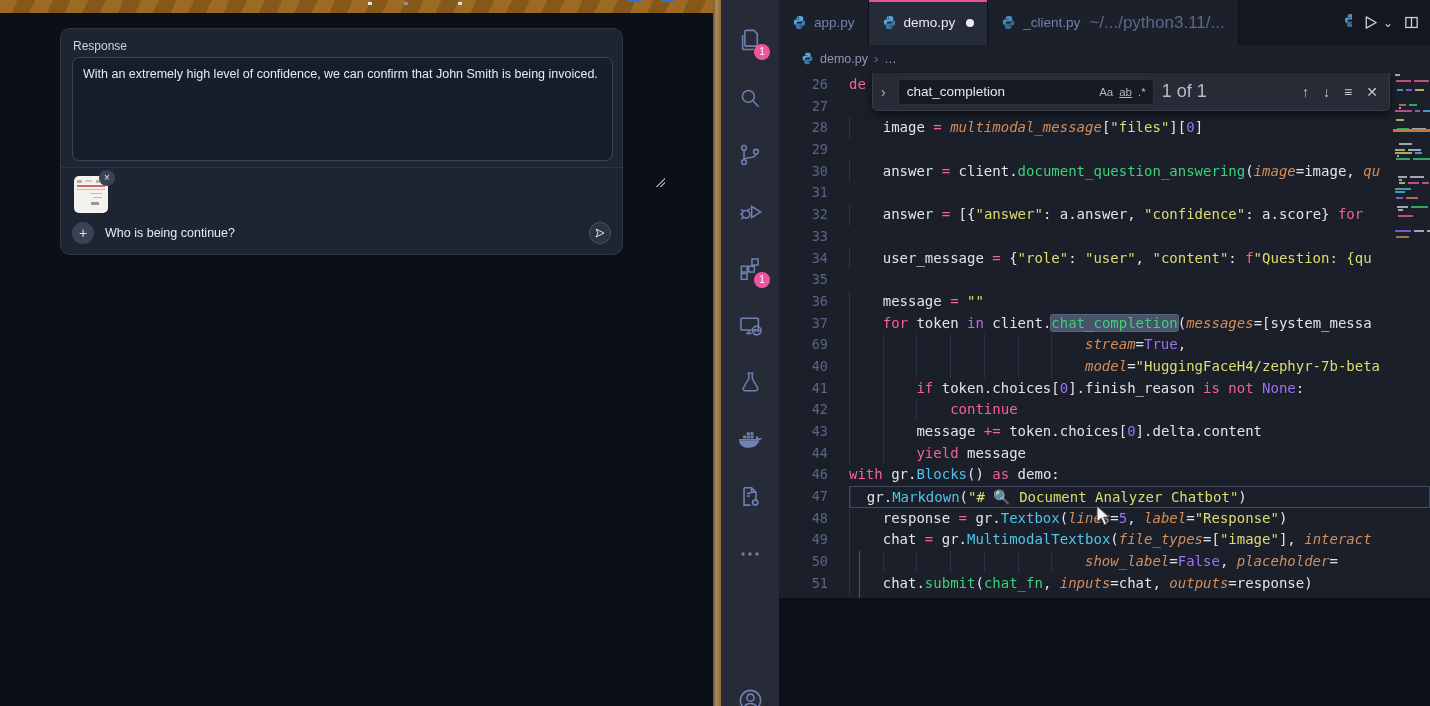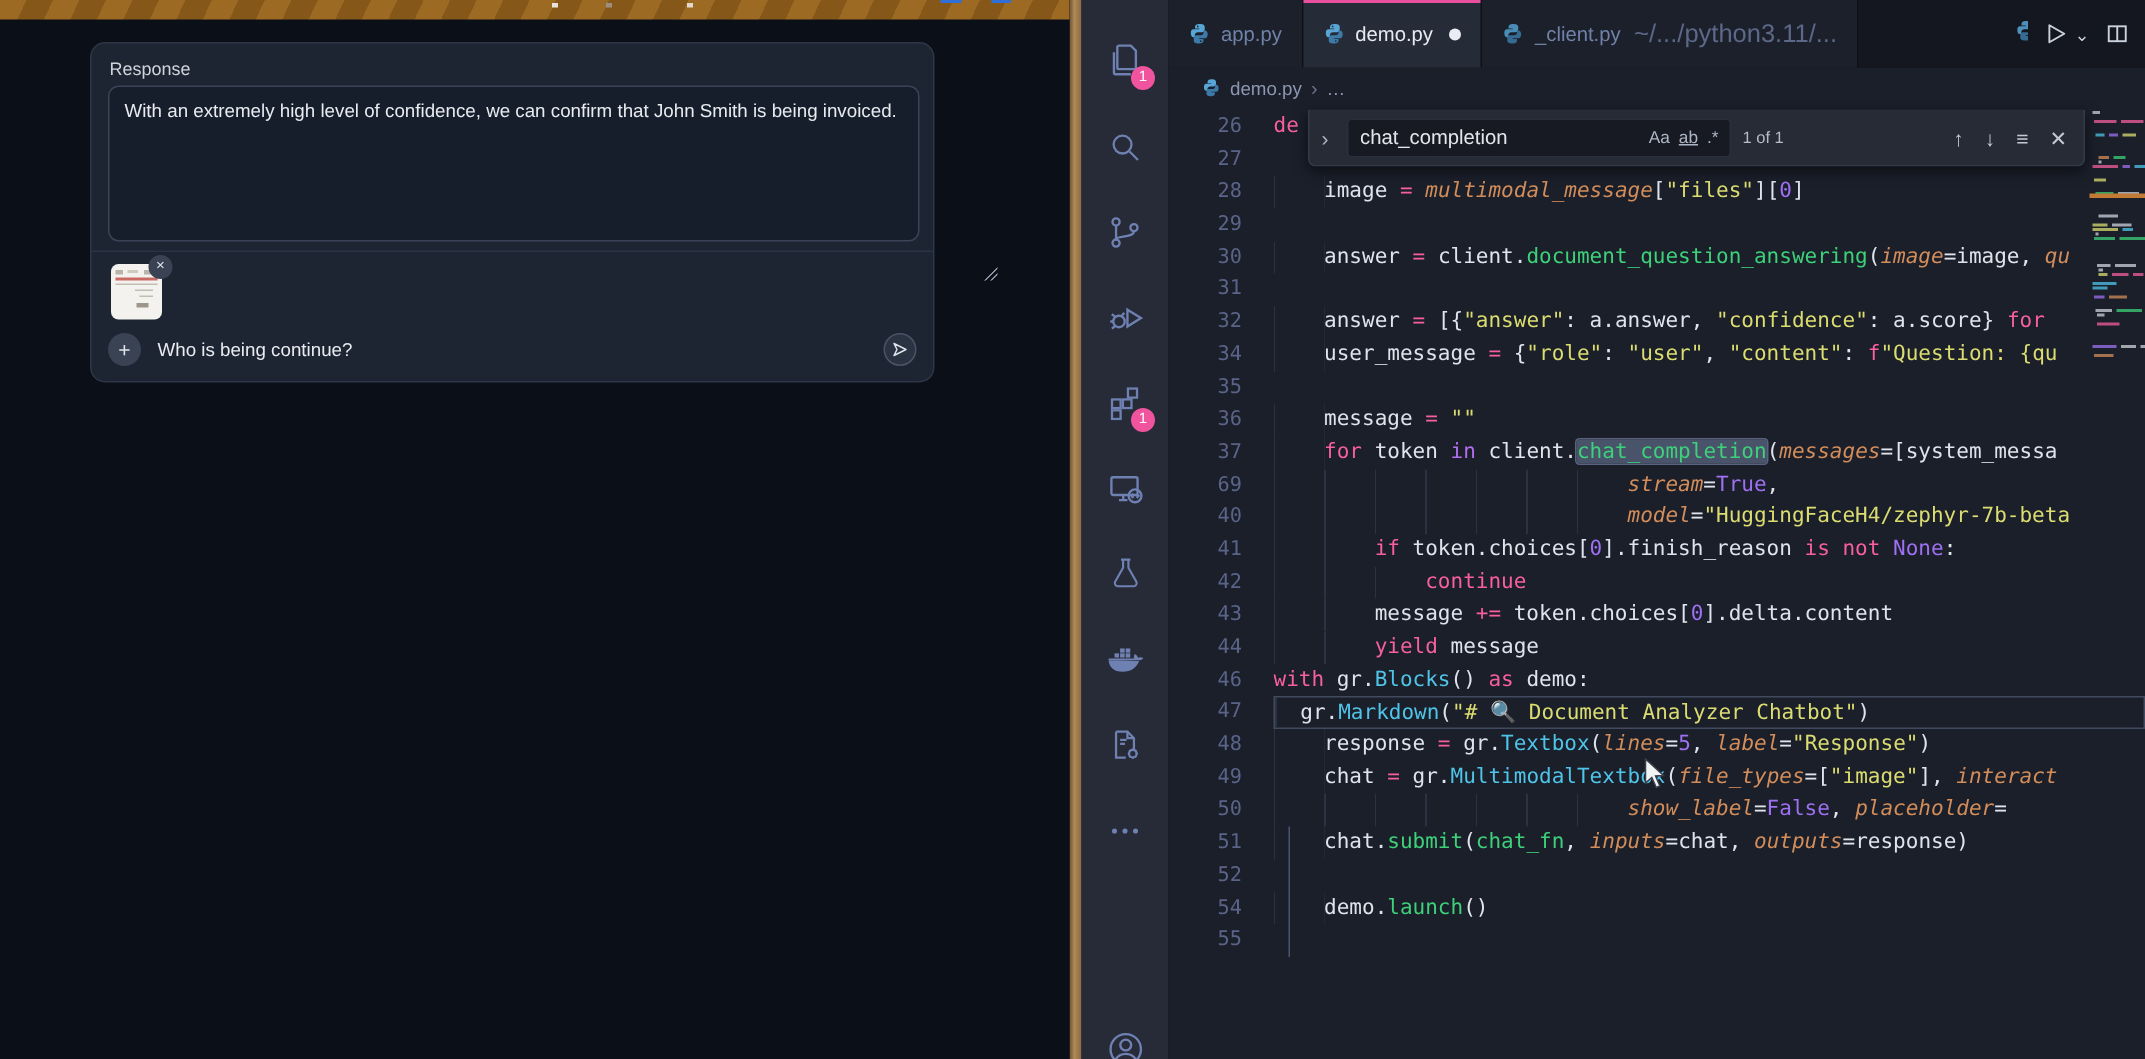--- a/index.html
+++ b/index.html
@@ -51,21 +51,21 @@
   .activity{width:58px;height:706px;flex:none;background:var(--activity-bg);position:relative;
     display:flex;flex-direction:column;align-items:center;padding-top:12px}
   .act-item{width:48px;height:57px;display:flex;align-items:center;justify-content:center;
     position:relative;cursor:pointer;color:var(--icon)}
   .act-item svg{stroke:var(--icon);fill:none;stroke-width:1.4}
   .act-badge{position:absolute;right:4px;bottom:9px;min-width:16px;height:16px;border-radius:8px;
     background:var(--badge);color:#fff;font-size:10px;line-height:16px;text-align:center;padding:0 2px}
   .act-account{position:absolute;bottom:-12px;left:16px}
 
   
-  .editor-col{width:651px;height:706px;position:relative;background:var(--editor-bg);flex:none}
+  .editor-col{width:651px;height:598px;position:relative;background:var(--editor-bg);flex:none}
   .tabbar{height:45px;background:var(--tabbar-bg);display:flex;align-items:stretch}
   .tab{display:flex;align-items:center;gap:7px;padding:0 13px;background:var(--tab-inactive);
     border-right:1px solid #0e1016;font-size:13.5px;color:#7082a8;cursor:pointer;position:relative;flex:none}
   .tab.active{background:var(--tab-active);color:#e6e9f0}
   .tab.active::before{content:"";position:absolute;left:0;right:0;top:0;height:2px;background:var(--accent-pink)}
   .tab .desc{font-size:17px;color:#5b6887;margin-left:2px}
   .mod-dot{width:8px;height:8px;border-radius:50%;background:#e9ecf2;margin-left:4px}
   .tab-actions{flex:1;display:flex;align-items:center;justify-content:flex-end;gap:10px;
     padding-right:10px;background:var(--tabbar-bg);overflow:hidden}
   .tab-sliver{width:9px;overflow:hidden;flex:none;opacity:.85}
@@ -94,21 +94,21 @@
     background:var(--findbg);border:1px solid var(--findborder);border-top:none;
     border-radius:0 0 5px 5px;box-shadow:0 3px 9px rgba(0,0,0,.55);
     display:flex;align-items:center;gap:8px;padding:0 8px 0 4px}
   .find-chevron{background:none;border:none;color:#aeb6c6;font-size:14px;cursor:pointer;padding:0 4px}
   .find-input-wrap{width:256px;height:26px;background:#171a22;border:1px solid #2a2f3c;border-radius:3px;
     display:flex;align-items:center;padding:0 4px 0 8px}
   .find-input{flex:1;background:none;border:none;outline:none;color:#e3e6ec;
     font-size:13.5px;font-family:"Liberation Sans",sans-serif;min-width:0}
   .find-opt{background:none;border:none;color:#aeb6c6;font-size:11.5px;cursor:pointer;padding:2px 3px}
   .find-opt.word{text-decoration:underline}
-  .find-count{color:#b6bcc9;font-size:11px;flex:1}
+  .find-count{color:#b6bcc9;font-size:18px;flex:1}
   .find-nav{background:none;border:none;color:#c3c9d4;font-size:14px;cursor:pointer;padding:0 3px}
 
   
   .minimap{position:absolute;right:0;top:2px;width:37px;height:172px;z-index:4;cursor:pointer}
   .minimap i{position:absolute;display:block}
 
   .mouse-cursor{position:absolute;left:1096px;top:505px;z-index:10;pointer-events:none}
 </style>
 </head>
 <body>
@@ -310,20 +310,21 @@
 
     <div class="code-area">
       <div id="code-lines">
           <div class="crow"><span class="gut">26</span><span class="cline"><span class="tk-k">de</span></span></div>
           <div class="crow"><span class="gut">27</span><span class="cline"></span></div>
           <div class="crow"><span class="gut">28</span><span class="cline"><span class="ind" style="width: calc(4ch);">    </span><span class="tk-v">image </span><span class="tk-k">=</span><span class="tk-v"> </span><span class="tk-p">multimodal_message</span><span class="tk-v">[</span><span class="tk-s">"files"</span><span class="tk-v">][</span><span class="tk-c">0</span><span class="tk-v">]</span></span></div>
           <div class="crow"><span class="gut">29</span><span class="cline"></span></div>
           <div class="crow"><span class="gut">30</span><span class="cline"><span class="ind" style="width: calc(4ch);">    </span><span class="tk-v">answer </span><span class="tk-k">=</span><span class="tk-v"> client.</span><span class="tk-f">document_question_answering</span><span class="tk-v">(</span><span class="tk-p">image</span><span class="tk-v">=image, </span><span class="tk-p">qu</span></span></div>
           <div class="crow"><span class="gut">31</span><span class="cline"></span></div>
           <div class="crow"><span class="gut">32</span><span class="cline"><span class="ind" style="width: calc(4ch);">    </span><span class="tk-v">answer </span><span class="tk-k">=</span><span class="tk-v"> [{</span><span class="tk-s">"answer"</span><span class="tk-v">: a.answer, </span><span class="tk-s">"confidence"</span><span class="tk-v">: a.score} </span><span class="tk-k">for</span></span></div>
+          <div class="crow"><span class="gut">33</span><span class="cline"></span></div>
           <div class="crow"><span class="gut">34</span><span class="cline"><span class="ind" style="width: calc(4ch);">    </span><span class="tk-v">user_message </span><span class="tk-k">=</span><span class="tk-v"> {</span><span class="tk-s">"role"</span><span class="tk-v">: </span><span class="tk-s">"user"</span><span class="tk-v">, </span><span class="tk-s">"content"</span><span class="tk-v">: </span><span class="tk-k">f</span><span class="tk-s">"Question: {qu</span></span></div>
           <div class="crow"><span class="gut">35</span><span class="cline"></span></div>
           <div class="crow"><span class="gut">36</span><span class="cline"><span class="ind" style="width: calc(4ch);">    </span><span class="tk-v">message </span><span class="tk-k">=</span><span class="tk-v"> </span><span class="tk-s">""</span></span></div>
           <div class="crow"><span class="gut">37</span><span class="cline"><span class="ind" style="width: calc(4ch);">    </span><span class="tk-k">for</span><span class="tk-v"> token </span><span class="tk-i">in</span><span class="tk-v"> client.</span><span class="tk-m">chat_completion</span><span class="tk-v">(</span><span class="tk-p">messages</span><span class="tk-v">=[system_messa</span></span></div>
           <div class="crow"><span class="gut">69</span><span class="cline"><span class="ind" style="width: calc(28ch);">                            </span><span class="tk-p">stream</span><span class="tk-v">=</span><span class="tk-c">True</span><span class="tk-v">,</span></span></div>
           <div class="crow"><span class="gut">40</span><span class="cline"><span class="ind" style="width: calc(28ch);">                            </span><span class="tk-p">model</span><span class="tk-v">=</span><span class="tk-s">"HuggingFaceH4/zephyr-7b-beta</span></span></div>
           <div class="crow"><span class="gut">41</span><span class="cline"><span class="ind" style="width: calc(8ch);">        </span><span class="tk-k">if</span><span class="tk-v"> token.choices[</span><span class="tk-c">0</span><span class="tk-v">].finish_reason </span><span class="tk-k">is not</span><span class="tk-v"> </span><span class="tk-c">None</span><span class="tk-v">:</span></span></div>
           <div class="crow"><span class="gut">42</span><span class="cline"><span class="ind" style="width: calc(12ch);">            </span><span class="tk-k">continue</span></span></div>
           <div class="crow"><span class="gut">43</span><span class="cline"><span class="ind" style="width: calc(8ch);">        </span><span class="tk-v">message </span><span class="tk-k">+=</span><span class="tk-v"> token.choices[</span><span class="tk-c">0</span><span class="tk-v">].delta.content</span></span></div>
           <div class="crow"><span class="gut">44</span><span class="cline"><span class="ind" style="width: calc(8ch);">        </span><span class="tk-k">yield</span><span class="tk-v"> message</span></span></div>

